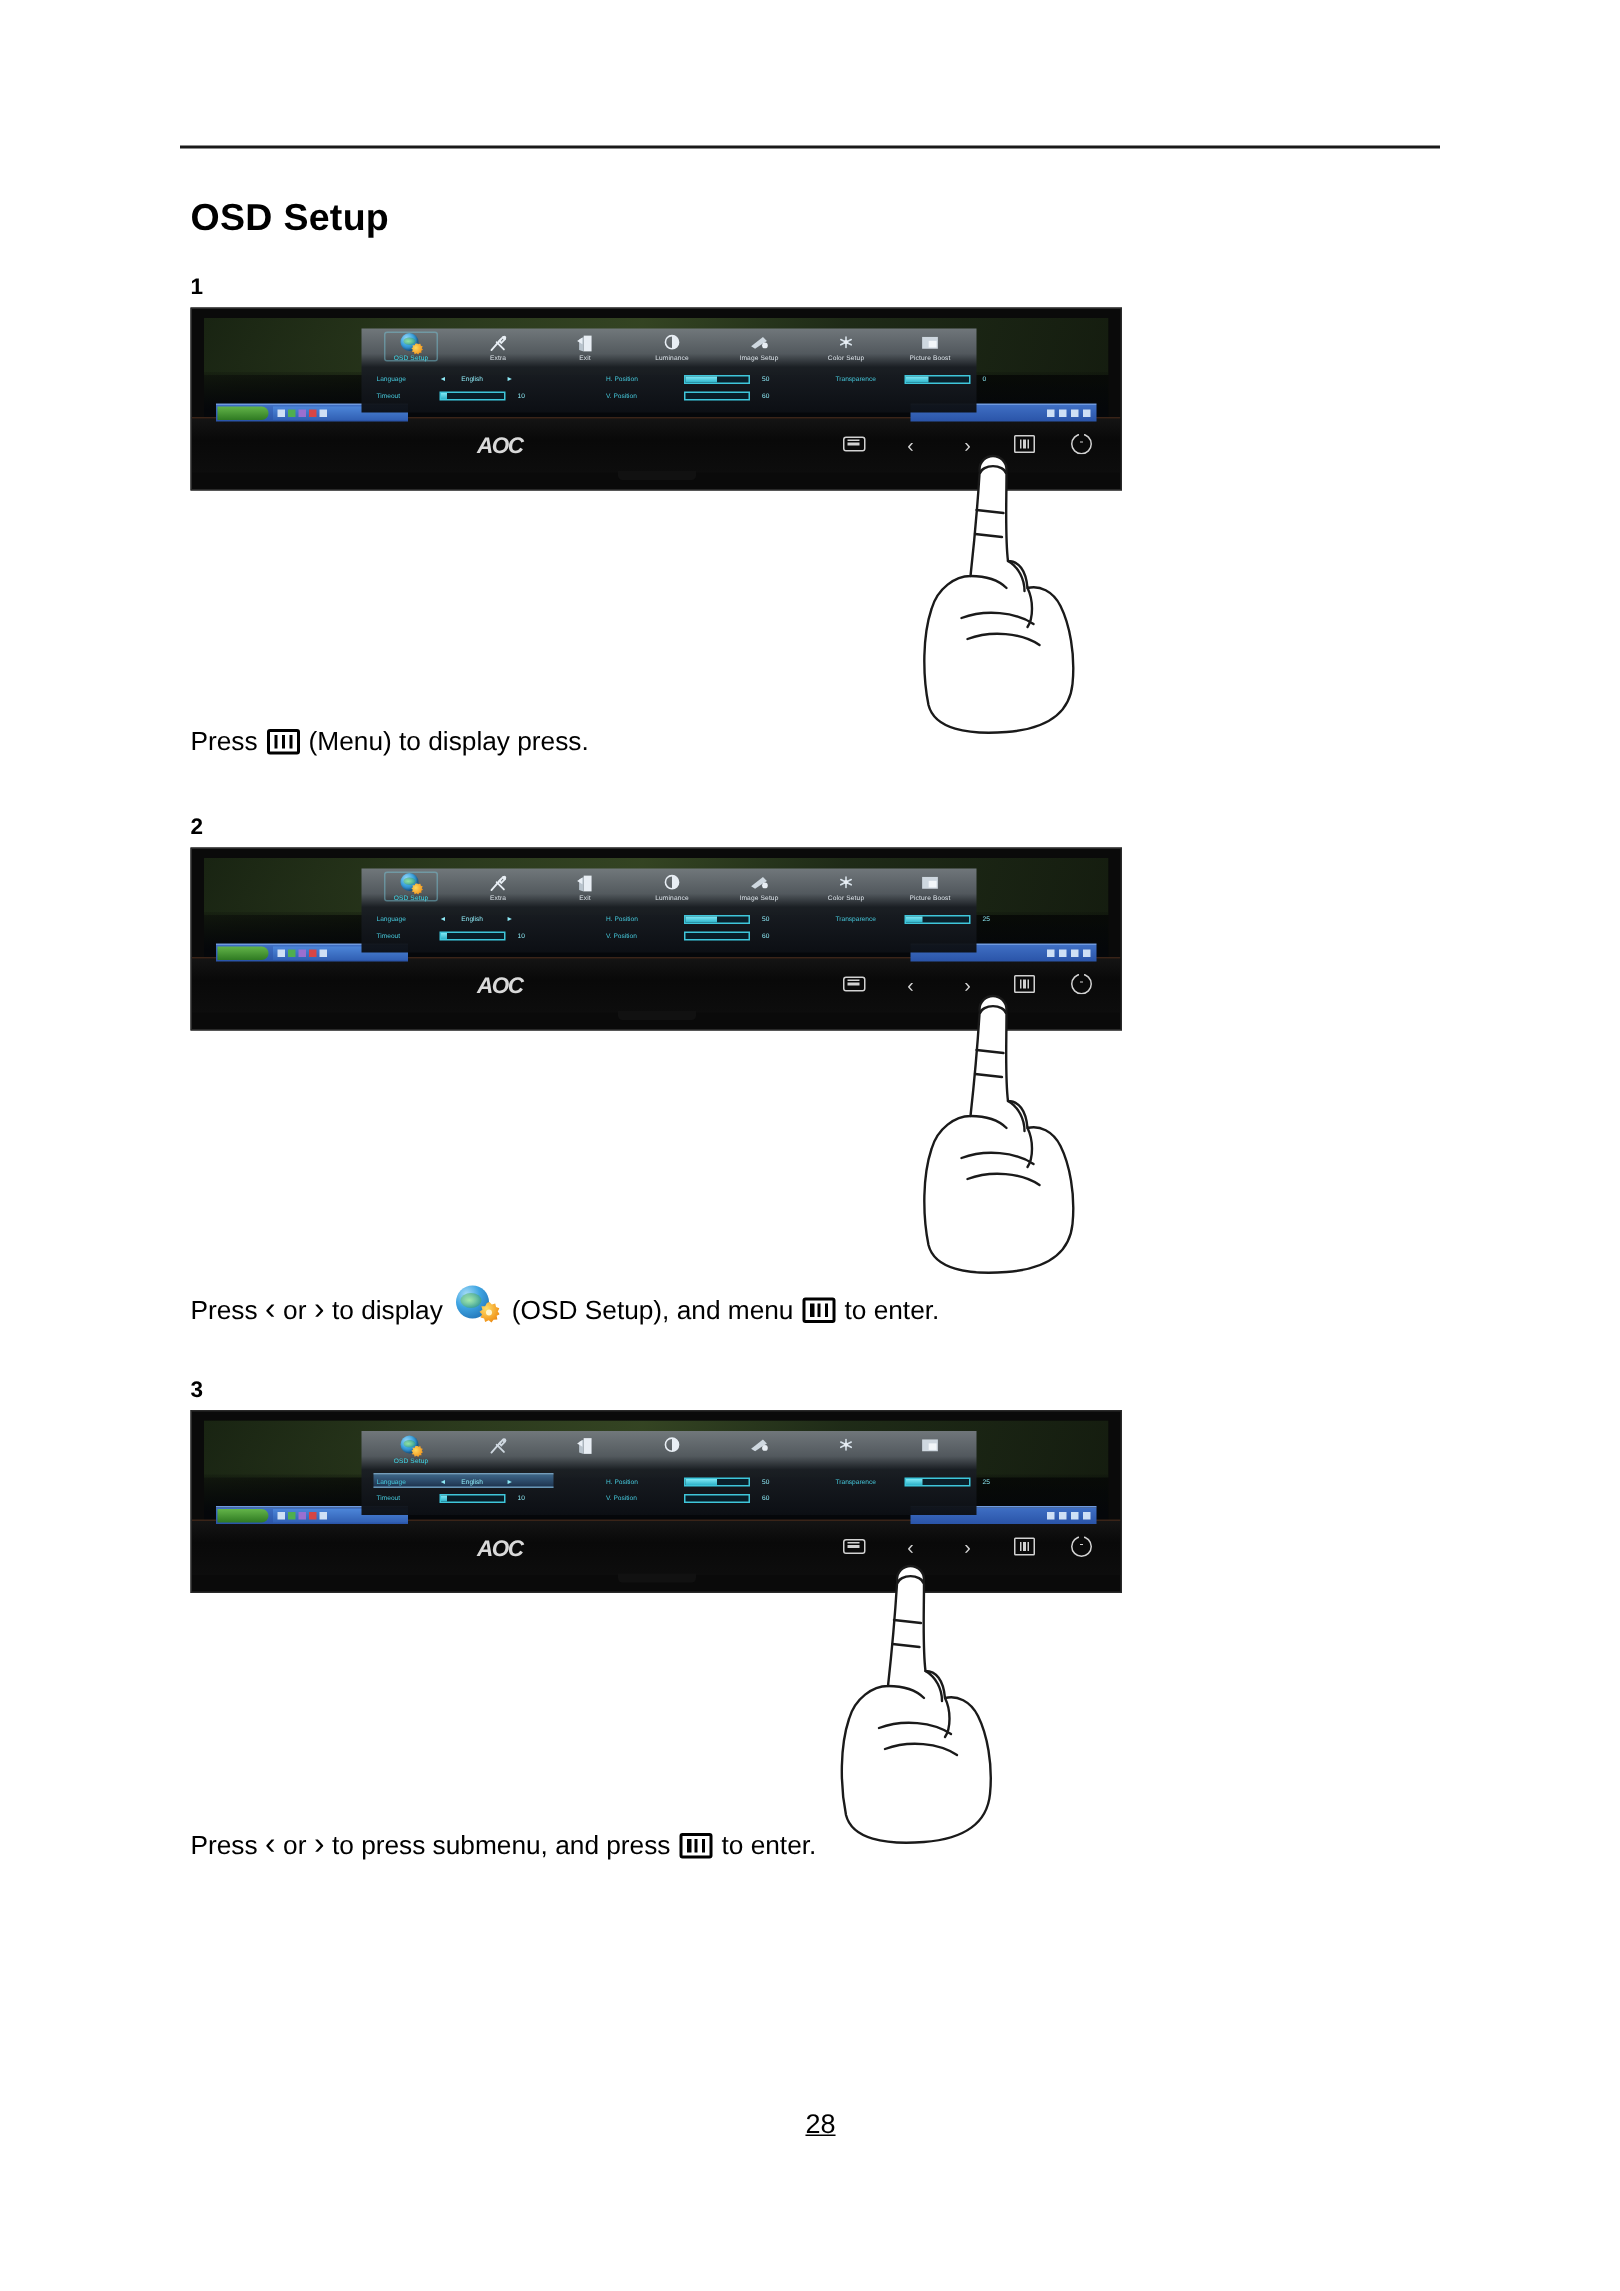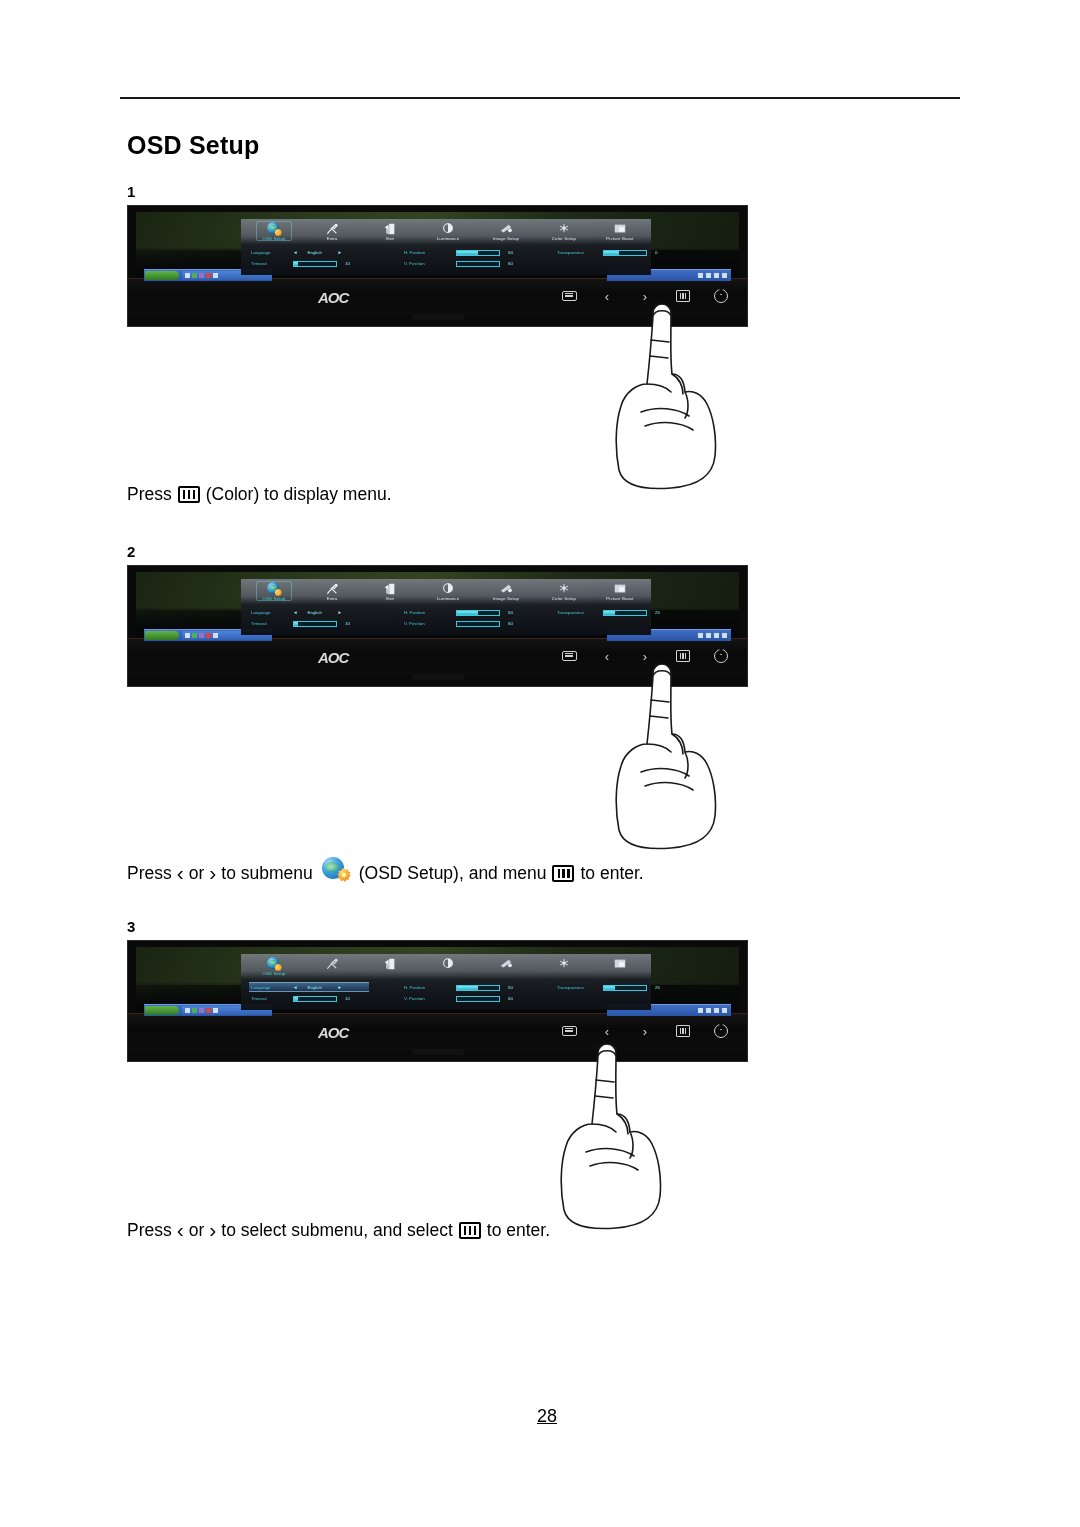--- a/index.html
+++ b/index.html
@@ -622,21 +622,21 @@
     </svg>
   </div>
 
   <div class="caption" style="left:127px; top:484px;">
     <span>Press</span>
     <span class="menu-glyph">
         <i></i>
         <i></i>
         <i></i>
       </span>
-    <span>(Color) to display menu.</span>
+    <span>(Menu) to display press.</span>
   </div>
 
   <div class="step-num" style="left:127px; top:543px;">2</div>
 
   <div class="monitor" style="left:127px; top:565px;">
     <div class="mon-screen">
 
       <div class="osd">
         <div class="osd-icons">
           <div class="osd-item sel" style="left:4px;">
@@ -811,21 +811,21 @@
         <path d="M60 126 C76 120, 96 122, 108 130" fill="none"></path>
       </g>
     </svg>
   </div>
 
   <div class="caption" style="left:127px; top:860px;">
     <span>Press</span>
     <span class="chev">‹</span>
     <span>or</span>
     <span class="chev">›</span>
-    <span>to submenu</span>
+    <span>to display</span>
     <span class="cap-globe">
         <span class="ball"></span>
         <span class="gear"></span>
       </span>
     <span>(OSD Setup), and menu</span>
     <span class="menu-glyph">
         <i></i>
         <i></i>
         <i></i>
       </span>
@@ -1005,21 +1005,21 @@
         <path d="M60 126 C76 120, 96 122, 108 130" fill="none"></path>
       </g>
     </svg>
   </div>
 
   <div class="caption" style="left:127px; top:1220px;">
     <span>Press</span>
     <span class="chev">‹</span>
     <span>or</span>
     <span class="chev">›</span>
-    <span>to select submenu, and select</span>
+    <span>to press submenu, and press</span>
     <span class="menu-glyph">
         <i></i>
         <i></i>
         <i></i>
       </span>
     <span>to enter.</span>
   </div>
 
   <div class="page-number">28</div>
 

